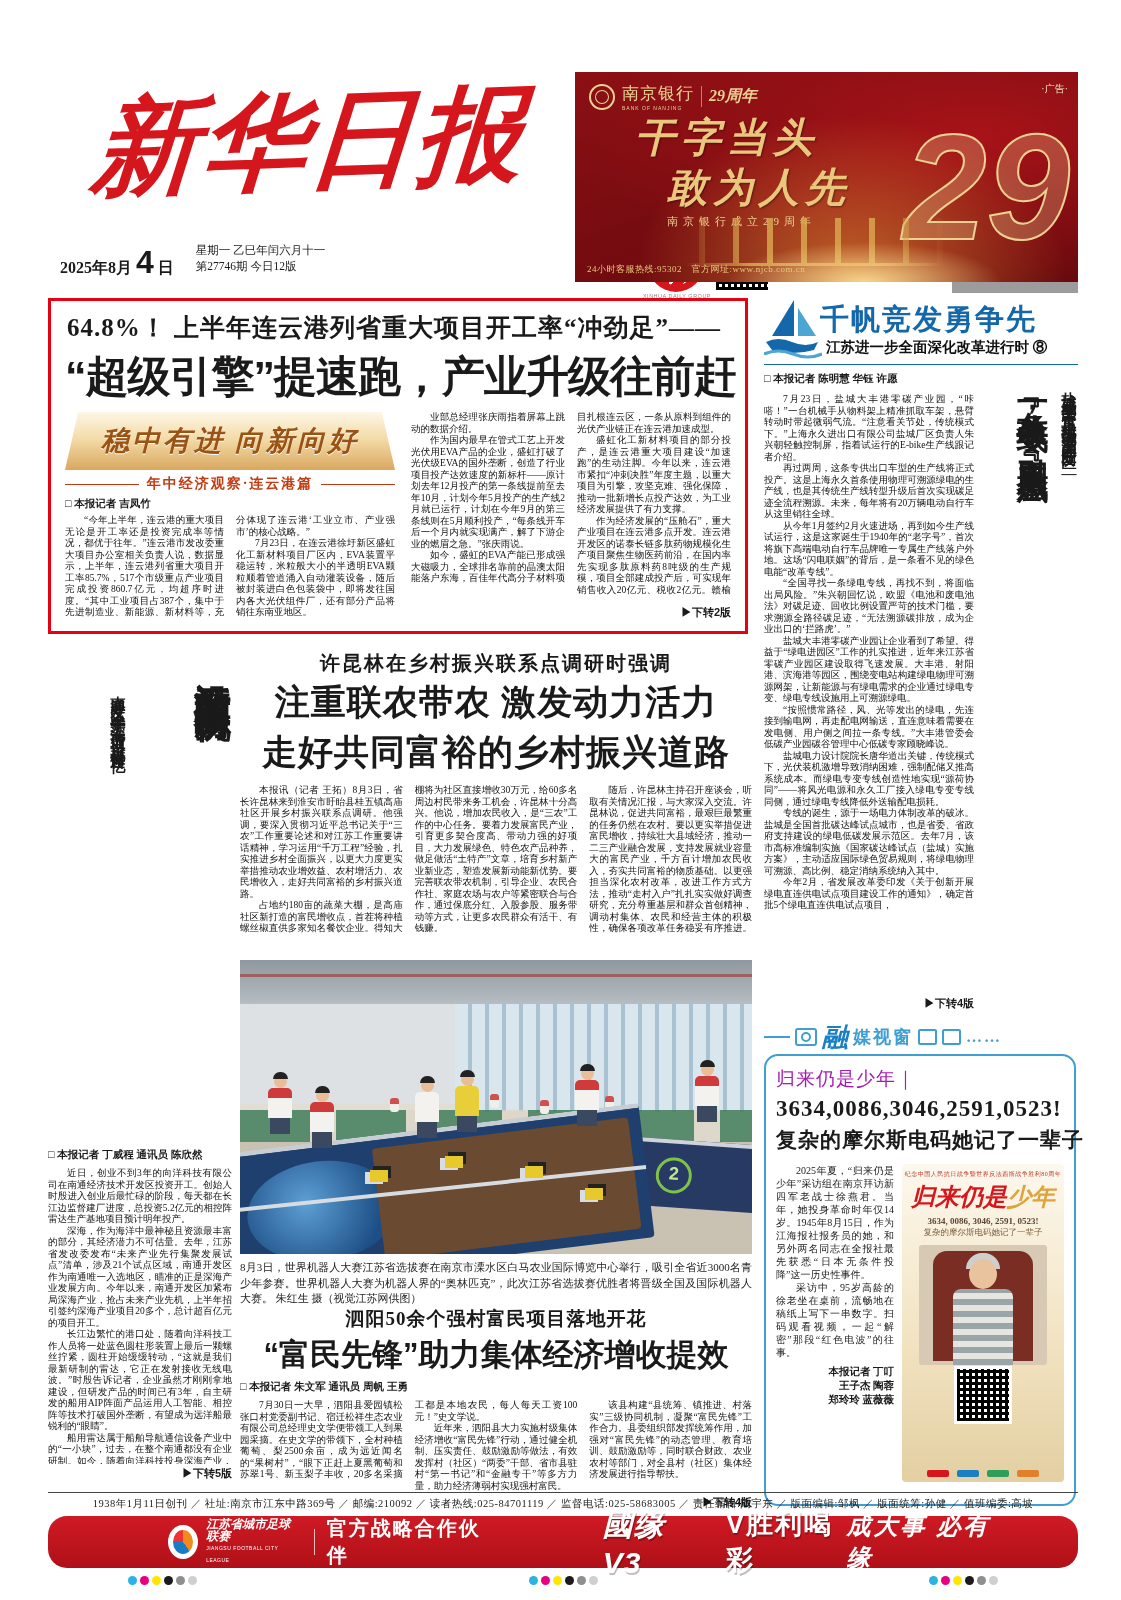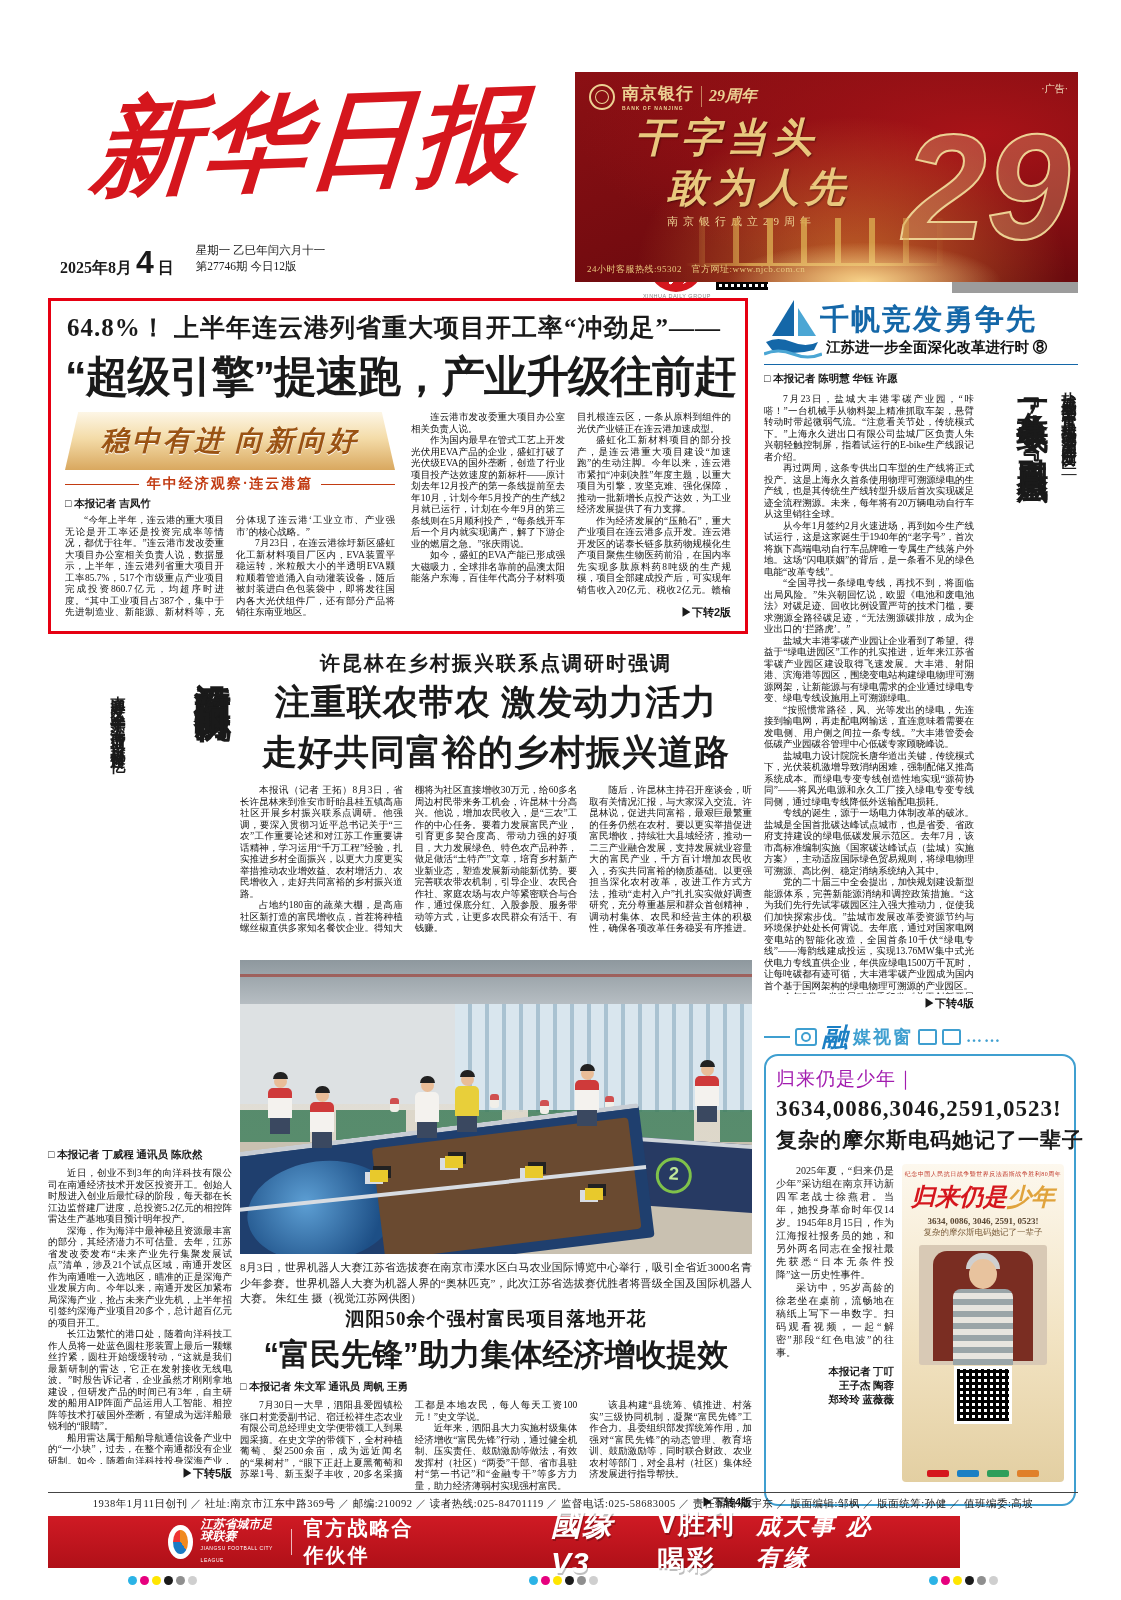--- a/index.html
+++ b/index.html
@@ -31,21 +31,21 @@
   .mh-org .o1{font-size:13px;font-weight:bold;line-height:18px;}
   .mh-org .o2{font-size:11px;line-height:16px;}
   
   .ad{left:575px;top:72px;width:503px;height:210px;background:
       radial-gradient(ellipse at 55% 95%,rgba(255,170,60,.55),transparent 55%),
       radial-gradient(ellipse at 80% 30%,#a81318,transparent 70%),
       linear-gradient(160deg,#8c1014,#6b0a0e 70%);overflow:hidden;color:#ecd193;}
   .ad-brandrow{position:absolute;left:14px;top:10px;display:flex;align-items:center;gap:7px;}
   .ad-logo{width:22px;height:22px;border-radius:50%;border:2px solid #ecd193;position:relative;}
   .ad-logo i{position:absolute;inset:4px;border:1.5px solid #ecd193;border-radius:50%;transform:rotate(45deg);}
-  .ad-brand{font-size:17px;font-weight:bold;letter-spacing:1px;}
+  .ad-brand{font-size:17px;font-weight:normal;letter-spacing:1px;}
   .ad-brand small{display:block;font-size:5px;letter-spacing:1px;font-family:"Liberation Sans",sans-serif;}
   .ad-badge{font-size:16px;font-weight:900;font-style:italic;border-left:1px solid rgba(236,209,147,.6);padding-left:7px;}
   .ad-mark{position:absolute;right:10px;top:10px;font-size:10px;color:#f3e3c0;}
   .ad-s1{position:absolute;left:60px;top:38px;font-size:40px;font-weight:900;font-style:italic;letter-spacing:6px;
          color:#e9c87e;text-shadow:1px 1px 2px rgba(0,0,0,.4);white-space:nowrap;}
   .ad-s2{position:absolute;left:92px;top:88px;font-size:40px;font-weight:900;font-style:italic;letter-spacing:6px;
          color:#e9c87e;text-shadow:1px 1px 2px rgba(0,0,0,.4);white-space:nowrap;}
   .ad-sub{position:absolute;left:92px;top:142px;font-size:11px;letter-spacing:5px;color:#ecd193;white-space:nowrap;}
   .ad-big{position:absolute;right:8px;top:40px;font-size:150px;line-height:150px;font-weight:bold;font-style:italic;
           font-family:"Liberation Sans",sans-serif;color:rgba(236,209,147,.28);margin-left:23px;-webkit-text-stroke:2px #ecd193;}
@@ -179,22 +179,22 @@
       background:repeating-linear-gradient(0deg,#9aa5a8 0 6px,#e7e5df 6px 12px),
                  repeating-linear-gradient(90deg,rgba(90,100,104,.5) 0 6px,transparent 6px 12px);}
   .po-qr{width:52px;height:52px;margin:4px auto 0;background:
          repeating-linear-gradient(0deg,#000 0 3px,transparent 3px 6px),
          repeating-linear-gradient(90deg,#000 0 3px,#fff 3px 6px);outline:3px solid #fff;}
   .po-logos{position:absolute;bottom:5px;left:0;width:100%;display:flex;justify-content:center;gap:8px;}
   .po-logos i{width:22px;height:7px;border-radius:2px;}
   
   .foot-rule{left:48px;top:1492px;width:1030px;height:1px;background:#444;}
   .foot-info{left:48px;top:1497px;width:1030px;text-align:center;font-size:10.5px;color:#222;letter-spacing:.5px;}
-  .foot-banner{left:48px;top:1516px;width:912px;height:52px;background:linear-gradient(180deg,#cf1a24,#b01018);
-               display:flex;align-items:center;color:#fff;font-family:"Liberation Sans",sans-serif;}
+  .foot-banner{left:48px;top:1516px;width:1030px;height:52px;background:linear-gradient(180deg,#cf1a24,#b01018);
+               display:flex;align-items:center;color:#fff;font-family:"Liberation Sans",sans-serif;border-radius:19px;}
   .fb-logo{width:34px;height:34px;border-radius:50%;background:#fff;margin-left:120px;position:relative;overflow:hidden;}
   .fb-logo i{position:absolute;inset:5px;border-radius:50%;background:conic-gradient(#f08a1d 0 40%,#1a7ac4 40% 75%,#e33 75%);}
   .fb-league{margin-left:8px;line-height:12px;}
   .fb-league .l1{font-size:12px;font-weight:bold;font-style:italic;}
   .fb-league .l2{font-size:5px;letter-spacing:.5px;}
   .fb-sep{width:1px;height:26px;background:rgba(255,255,255,.7);margin:0 12px;}
   .fb-partner{font-size:20px;font-weight:900;letter-spacing:2px;}
   .fb-brand{font-size:30px;font-weight:900;font-style:italic;margin-left:120px;letter-spacing:1px;text-shadow:1px 2px 0 rgba(0,0,0,.25);}
   .fb-slogan{font-size:27px;font-weight:900;margin-left:34px;letter-spacing:2px;text-shadow:1px 2px 0 rgba(0,0,0,.25);}
   .fb-calli{font-size:24px;font-weight:bold;font-style:italic;margin-left:auto;margin-right:80px;
@@ -270,21 +270,21 @@
         </div>
         <div class="byline">□ 本报记者 吉凤竹</div>
         <div class="bodytext cols2">
           <p>“今年上半年，连云港的重大项目无论是开工率还是投资完成率等情况，都优于往年。”连云港市发改委重大项目办公室相关负责人说，数据显示，上半年，连云港列省重大项目开工率85.7%，517个市级重点产业项目完成投资860.7亿元，均超序时进度。“其中工业项目占387个，集中于先进制造业、新能源、新材料等，充分体现了连云港‘工业立市、产业强市’的核心战略。”</p>
           <p>7月23日，在连云港徐圩新区盛虹化工新材料项目厂区内，EVA装置平稳运转，米粒般大小的半透明EVA颗粒顺着管道涌入自动灌装设备，随后被封装进白色包装袋中，即将发往国内各大光伏组件厂，还有部分产品将销往东南亚地区。</p>
 
         </div>
       </div>
       <div class="lead-right">
         <div class="bodytext cols2b">
-          <p>连云港市发改委重大项目办公室相关负责人说。</p>
+          <p>业部总经理张庆雨指着屏幕上跳动的数据介绍。</p>
           <p>作为国内最早在管式工艺上开发光伏用EVA产品的企业，盛虹打破了光伏级EVA的国外垄断，创造了行业项目投产达效速度的新标杆——原计划去年12月投产的第一条线提前至去年10月，计划今年5月投产的生产线2月就已运行，计划在今年9月的第三条线则在5月顺利投产，“每条线开车后一个月内就实现满产，解了下游企业的燃眉之急。”张庆雨说。</p>
           <p>如今，盛虹的EVA产能已形成强大磁吸力，全球排名靠前的晶澳太阳能落户东海，百佳年代高分子材料项目扎根连云区，一条从原料到组件的光伏产业链正在连云港加速成型。</p>
           <p>盛虹化工新材料项目的部分投产，是连云港重大项目建设“加速跑”的生动注脚。今年以来，连云港市紧扣“冲刺决胜”年度主题，以重大项目为引擎，攻坚克难、强化保障，推动一批新增长点投产达效，为工业经济发展提供了有力支撑。</p>
           <p>作为经济发展的“压舱石”，重大产业项目在连云港多点开发。连云港开发区的诺泰长链多肽药物规模化生产项目聚焦生物医药前沿，在国内率先实现多肽原料药8吨级的生产规模，项目全部建成投产后，可实现年销售收入20亿元、税收2亿元。赣榆工船养殖三文鱼项目，则让深海“蓝色粮仓”的梦想照进现实，总投资14.6亿元，主要建设运营两艘10万吨级三文鱼养殖工船，满产可年产2万吨三文鱼；建设陆基三文鱼苗种中心，可年产三文鱼鱼苗1000万尾。在连云区，中复神鹰碳纤维项目各标段正在加快施工，同步进行配套设施建设；</p>
         </div>
         <div class="jump jump-abs">▶下转2版</div>
       </div>
     </div>
   </div>
 
@@ -302,21 +302,20 @@
     <div class="sail-byline">□ 本报记者 陈明慧 华钰 许愿</div>
     <div class="sail-body bodytext">
       <p>7月23日，盐城大丰港零碳产业园，“咔嗒！”一台机械手从物料架上精准抓取车架，悬臂转动时带起微弱气流。“注意看关节处，传统模式下。”上海永久进出口有限公司盐城厂区负责人朱兴朝轻触控制屏，指着试运行的E-bike生产线跟记者介绍。</p>
       <p>再过两周，这条专供出口车型的生产线将正式投产。这是上海永久首条使用物理可溯源绿电的生产线，也是其传统生产线转型升级后首次实现碳足迹全流程溯源。未来，每年将有20万辆电动自行车从这里销往全球。</p>
       <p>从今年1月签约2月火速进场，再到如今生产线试运行，这是这家诞生于1940年的“老字号”，首次将旗下高端电动自行车品牌唯一专属生产线落户外地。这场“闪电联姻”的背后，是一条看不见的绿色电能“改革专线”。</p>
       <p>“全国寻找一条绿电专线，再找不到，将面临出局风险。”朱兴朝回忆说，欧盟《电池和废电池法》对碳足迹、回收比例设置严苛的技术门槛，要求溯源全路径碳足迹，“无法溯源碳排放，成为企业出口的‘拦路虎’。”</p>
       <p>盐城大丰港零碳产业园让企业看到了希望。得益于“绿电进园区”工作的扎实推进，近年来江苏省零碳产业园区建设取得飞速发展。大丰港、射阳港、滨海港等园区，围绕变电站构建绿电物理可溯源网架，让新能源与有绿电需求的企业通过绿电专变、绿电专线设施用上可溯源绿电。</p>
       <p>“按照惯常路径，风、光等发出的绿电，先连接到输电网，再走配电网输送，直连意味着需要在发电侧、用户侧之间拉一条专线。”大丰港管委会低碳产业园碳谷管理中心低碳专家顾晓峰说。</p>
       <p>盐城电力设计院院长唐华道出关键，传统模式下，光伏装机激增导致消纳困难，强制配储又推高系统成本。而绿电专变专线创造性地实现“源荷协同”——将风光电源和永久工厂接入绿电专变专线同侧，通过绿电专线降低外送输配电损耗。</p>
       <p>专线的诞生，源于一场电力体制改革的破冰。盐城是全国首批碳达峰试点城市，也是省委、省政府支持建设的绿电低碳发展示范区。去年7月，该市高标准编制实施《国家碳达峰试点（盐城）实施方案》，主动适应国际绿色贸易规则，将绿电物理可溯源、高比例、稳定消纳系统纳入其中。</p>
-      <p>党的二十届三中全会提出，加快规划建设新型能源体系，完善新能源消纳和调控政策措施。“这为我们先行先试零碳园区注入强大推动力，促使我们加快探索步伐。”盐城市发展改革委资源节约与环境保护处处长何霄说。去年底，通过对国家电网变电站的智能化改造，全国首条10千伏“绿电专线”——海韵线建成投运，实现13.76MW集中式光伏电力专线直供企业，年供应绿电1500万千瓦时，让每吨碳都有迹可循，大丰港零碳产业园成为国内首个基于国网架构的绿电物理可溯源的产业园区。</p>
       <p>今年2月，省发展改革委印发《关于创新开展绿电直连供电试点项目建设工作的通知》，确定首批5个绿电直连供电试点项目，</p>
     </div>
     <div class="sail-jump jump">▶下转4版</div>
     <div class="sail-vhead">一条『改革专线』，引来四只『金凤凰』</div>
     <div class="sail-vkicker">盐城建成全国首个真正实现绿电可溯源的产业园区——</div>
   </div>
 
   <div class="abs lstory">
     <div class="ls-vhead">沿江的开发区何以向海扬帆</div>
     <div class="ls-vsub">南通开发区上半年开工深海产业项目总规模超百亿</div>

